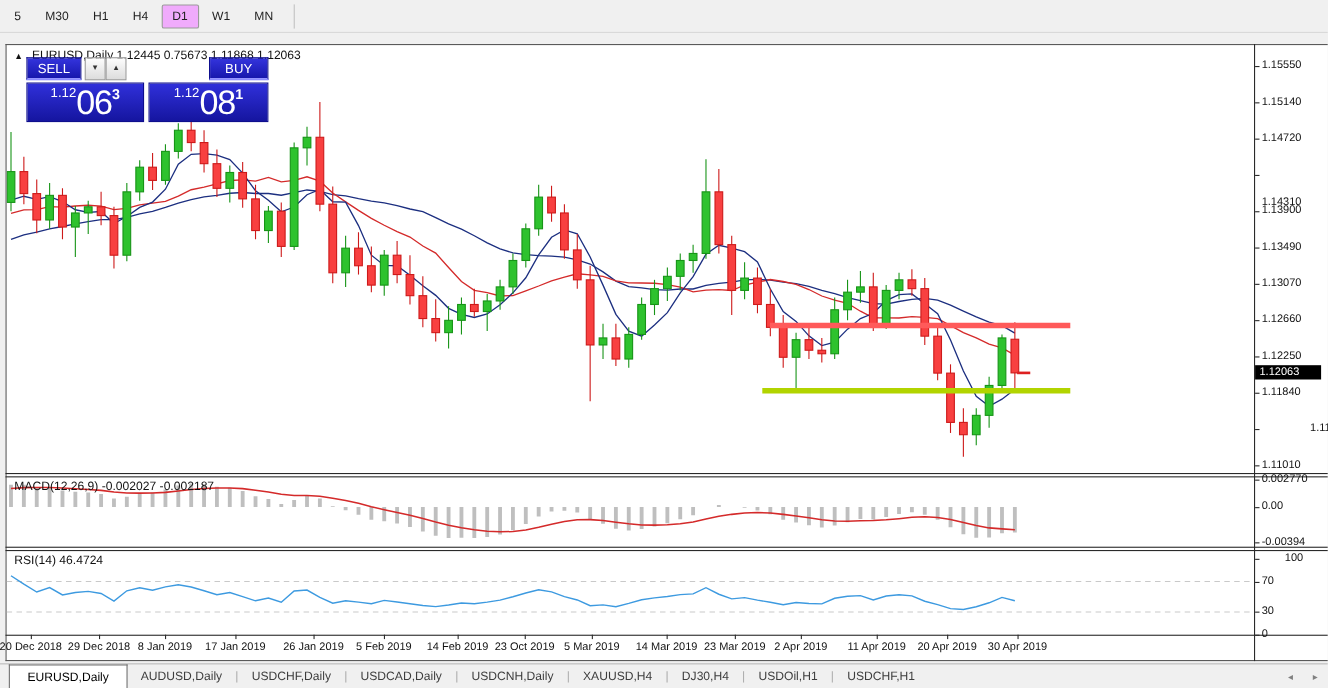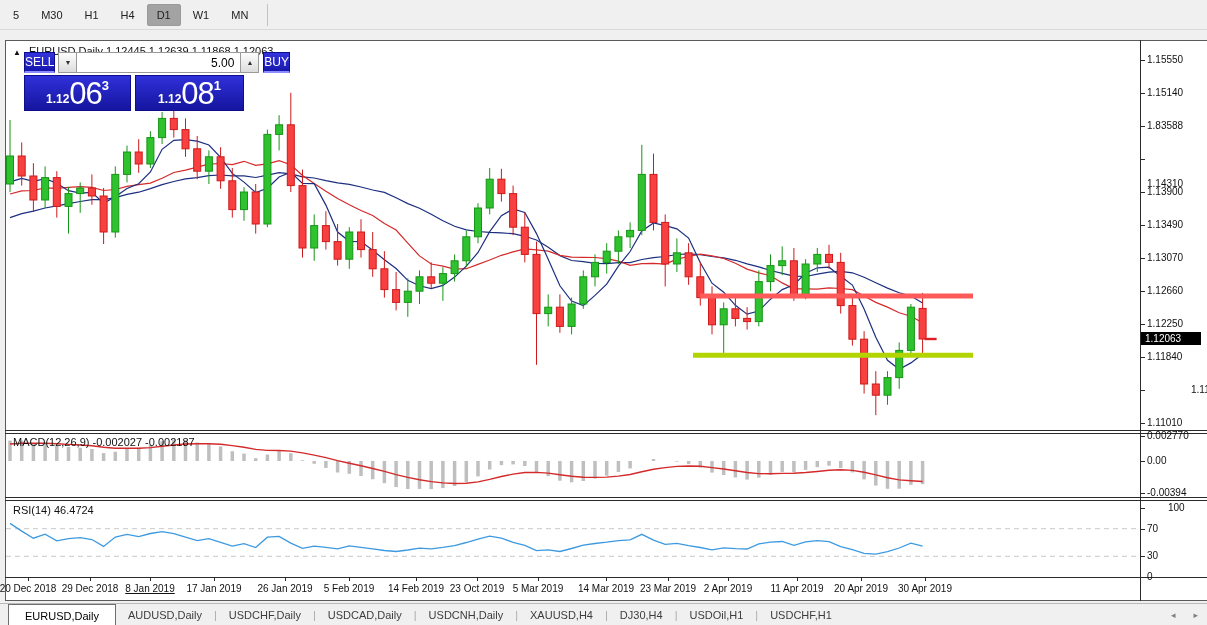--- a/index.html
+++ b/index.html
@@ -2,21 +2,21 @@
 <html><head>
 <meta charset="utf-8">
 <style>
   html,body{margin:0;padding:0;width:1207px;height:625px;overflow:hidden;
     background:#f0f0f0;font-family:"Liberation Sans",sans-serif;-webkit-font-smoothing:none;}
   
   .toolbar{position:absolute;left:0;top:0;width:1207px;height:29px;background:#f0f0f0;
     border-bottom:1px solid #d9d9d9;display:flex;align-items:center;}
   .tf-btn{font-size:11px;color:#222;padding:4px 9px;margin:0 1px;border:1px solid transparent;
     border-radius:2px;cursor:default;white-space:nowrap;}
-  .tf-btn.active{background:#a3a3a3;border:1px solid #9a9a9a;}
+  .tf-btn.active{background:#f0abfc;border:1px solid #9a9a9a;}
   .tb-sep{width:1px;height:22px;background:#c3c3c3;margin:0 8px;}
   
   .chart-window{position:absolute;left:5px;top:40px;width:1202px;height:561px;background:#fff;
     border:1px solid #5a5a5a;border-right:none;box-sizing:border-box;}
   .panel-sep{position:absolute;left:5px;width:1202px;height:1px;background:#2a2a2a;}
   .vaxis-line{position:absolute;left:1140px;top:40px;width:1px;height:561px;background:#2a2a2a;}
   .chart-header{position:absolute;left:13px;top:45px;font-size:11px;color:#111;white-space:nowrap;}
   .chart-header .tri{font-size:8px;margin-right:5px;}
   svg{position:absolute;}
   
@@ -39,21 +39,21 @@
   .spin-btn{width:19px;background:linear-gradient(#fdfdfd,#dcdcdc);border:1px solid #9a9a9a;
     font-size:7px;color:#333;display:flex;align-items:center;justify-content:center;box-sizing:border-box;}
   .spin-input{flex:1;border:1px solid #9a9a9a;border-left:none;border-right:none;font-size:12px;
     color:#000;text-align:right;padding-right:6px;font-family:"Liberation Sans",sans-serif;
     box-sizing:border-box;background:#fff;min-width:0;}
   .tp-row2{display:flex;margin-top:2px;}
   .tp-price{background:linear-gradient(#3030da,#15159f);border:1px solid #0e0e8d;height:36px;
     color:#fff;display:flex;align-items:flex-end;justify-content:center;box-sizing:border-box;cursor:default;}
   .tp-price.sell{width:107px;}
   .tp-price.buy{width:109px;margin-left:4px;}
-  .pp-small{font-size:12px;font-weight:bold;line-height:15px;padding-bottom:3px;}
+  .pp-small{font-size:12px;font-weight:normal;line-height:15px;padding-bottom:18px;}
   .pp-big{font-size:31px;line-height:31px;letter-spacing:-1px;padding-bottom:1px;}
   .pp-sup{font-size:13px;font-weight:bold;line-height:13px;align-self:flex-start;padding-top:3px;}
   
   .tabbar{position:absolute;left:0;top:603px;width:1207px;height:22px;background:#f0f0f0;
     border-top:1px solid #b9b9b9;display:flex;align-items:stretch;font-size:11px;}
   .tab{display:flex;align-items:center;padding:0 12px;color:#3d3d3d;cursor:default;white-space:nowrap;}
   .tab.active{background:#fff;border:1px solid #6f6f6f;border-bottom:none;color:#000;margin-left:8px;padding:0 16px;}
   .tab-sep{color:#aaa;align-self:center;}
   .tab-arrows{margin-left:auto;display:flex;align-items:center;color:#808080;font-size:9px;}
   .tab-arrows span{padding:0 9px;cursor:default;}
@@ -334,31 +334,30 @@
     <line x1="6" x2="1140" y1="528.7" y2="528.7" stroke="#c9c9c9" stroke-width="1" stroke-dasharray="5,4"></line>
     <line x1="6" x2="1140" y1="556.3" y2="556.3" stroke="#c9c9c9" stroke-width="1" stroke-dasharray="5,4"></line>
     <polyline points="10.0,523.4 21.7,531.1 33.4,538.2 45.1,534.1 56.8,540.9 68.5,538.6 80.2,537.6 91.9,539.5 103.6,546.4 115.3,537.1 127.0,534.4 138.7,536.6 150.4,533.5 162.1,531.6 173.8,533.7 185.5,537.1 197.2,540.7 208.9,538.7 220.6,542.4 232.3,546.2 244.0,543.6 255.7,547.5 267.4,537.2 279.1,536.4 290.8,543.1 302.5,548.4 314.2,546.1 325.9,547.4 337.6,548.8 349.3,545.8 361.0,547.3 372.7,548.9 384.4,550.5 396.1,551.5 407.8,550.0 419.5,548.2 431.2,548.8 442.9,547.4 454.6,545.6 466.3,542.5 478.0,539.1 489.7,536.2 501.4,538.1 513.1,542.4 524.8,545.4 536.5,550.7 548.2,549.9 559.9,551.5 571.6,548.5 583.3,545.2 595.0,543.5 606.7,542.2 618.4,540.6 630.1,539.9 641.8,534.3 653.5,540.2 665.2,544.4 676.9,543.3 688.6,545.6 700.3,547.5 712.0,549.8 723.7,547.8 735.4,548.7 747.1,549.0 758.8,543.9 770.5,542.1 782.2,541.5 793.9,545.4 805.6,541.8 817.3,540.7 829.0,541.7 840.7,546.6 852.4,549.7 864.1,553.3 875.8,554.1 887.5,551.6 899.2,548.0 910.9,543.1 922.6,546.1" fill="none" stroke="#3d9ae0" stroke-width="1.3"></polyline>
   </svg>
 
 <div class="chart-header">
   <span class="tri">▲</span>
   <span>EURUSD,Daily</span>
   <span> </span>
   <span>1.12445</span>
-  <span>1.12639</span>
+  <span>0.75673</span>
   <span>1.11868</span>
   <span>1.12063</span>
 </div>
 
 <div class="trade-panel">
   <div class="tp-row1">
     <div class="tp-btn tp-sell">SELL</div>
     <div class="tp-spin">
       <div class="spin-btn">▼</div>
-      <input class="spin-input" value="5.00" style="">
       <div class="spin-btn">▲</div>
     </div>
     <div class="tp-btn tp-buy">BUY</div>
   </div>
   <div class="tp-row2">
     <div class="tp-price sell">
       <span class="pp-small">1.12</span>
       <span class="pp-big">06</span>
       <span class="pp-sup">3</span>
     </div>
@@ -379,21 +378,21 @@
   <span>RSI(14)</span>
   <span>46.4724</span>
 </div>
 
 <div id="axes">
     <div class="axis-tick" style="top: 60px;"></div>
     <div class="axis-label" style="top: 54px;">1.15550</div>
     <div class="axis-tick" style="top: 93px;"></div>
     <div class="axis-label" style="top: 87px;">1.15140</div>
     <div class="axis-tick" style="top: 126px;"></div>
-    <div class="axis-label" style="top: 120px;">1.83588</div>
+    <div class="axis-label" style="top: 120px;">1.14720</div>
     <div class="axis-tick" style="top: 159px;"></div>
     <div class="axis-label" style="top: 153px; margin-top: 25px;">1.14310</div>
     <div class="axis-tick" style="top: 192px;"></div>
     <div class="axis-label" style="top: 186px;">1.13900</div>
     <div class="axis-tick" style="top: 225px;"></div>
     <div class="axis-label" style="top: 219px;">1.13490</div>
     <div class="axis-tick" style="top: 258px;"></div>
     <div class="axis-label" style="top: 252px;">1.13070</div>
     <div class="axis-tick" style="top: 291px;"></div>
     <div class="axis-label" style="top: 285px;">1.12660</div>
@@ -418,21 +417,21 @@
     <div class="axis-label" style="top: 523px;">70</div>
     <div class="axis-tick" style="top: 556px;"></div>
     <div class="axis-label" style="top: 550px;">30</div>
     <div class="axis-tick" style="top: 577px;"></div>
     <div class="axis-label" style="top: 571px;">0</div>
     <div class="date-tick" style="left: 28px;"></div>
     <div class="date-label" style="left: 28px;">20 Dec 2018</div>
     <div class="date-tick" style="left: 90px;"></div>
     <div class="date-label" style="left: 90px;">29 Dec 2018</div>
     <div class="date-tick" style="left: 150px;"></div>
-    <div class="date-label" style="left: 150px; text-decoration: underline;">8 Jan 2019</div>
+    <div class="date-label" style="left: 150px;">8 Jan 2019</div>
     <div class="date-tick" style="left: 214px;"></div>
     <div class="date-label" style="left: 214px;">17 Jan 2019</div>
     <div class="date-tick" style="left: 285px;"></div>
     <div class="date-label" style="left: 285px;">26 Jan 2019</div>
     <div class="date-tick" style="left: 349px;"></div>
     <div class="date-label" style="left: 349px;">5 Feb 2019</div>
     <div class="date-tick" style="left: 416px;"></div>
     <div class="date-label" style="left: 416px;">14 Feb 2019</div>
     <div class="date-tick" style="left: 477px;"></div>
     <div class="date-label" style="left: 477px;">23 Oct 2019</div>

